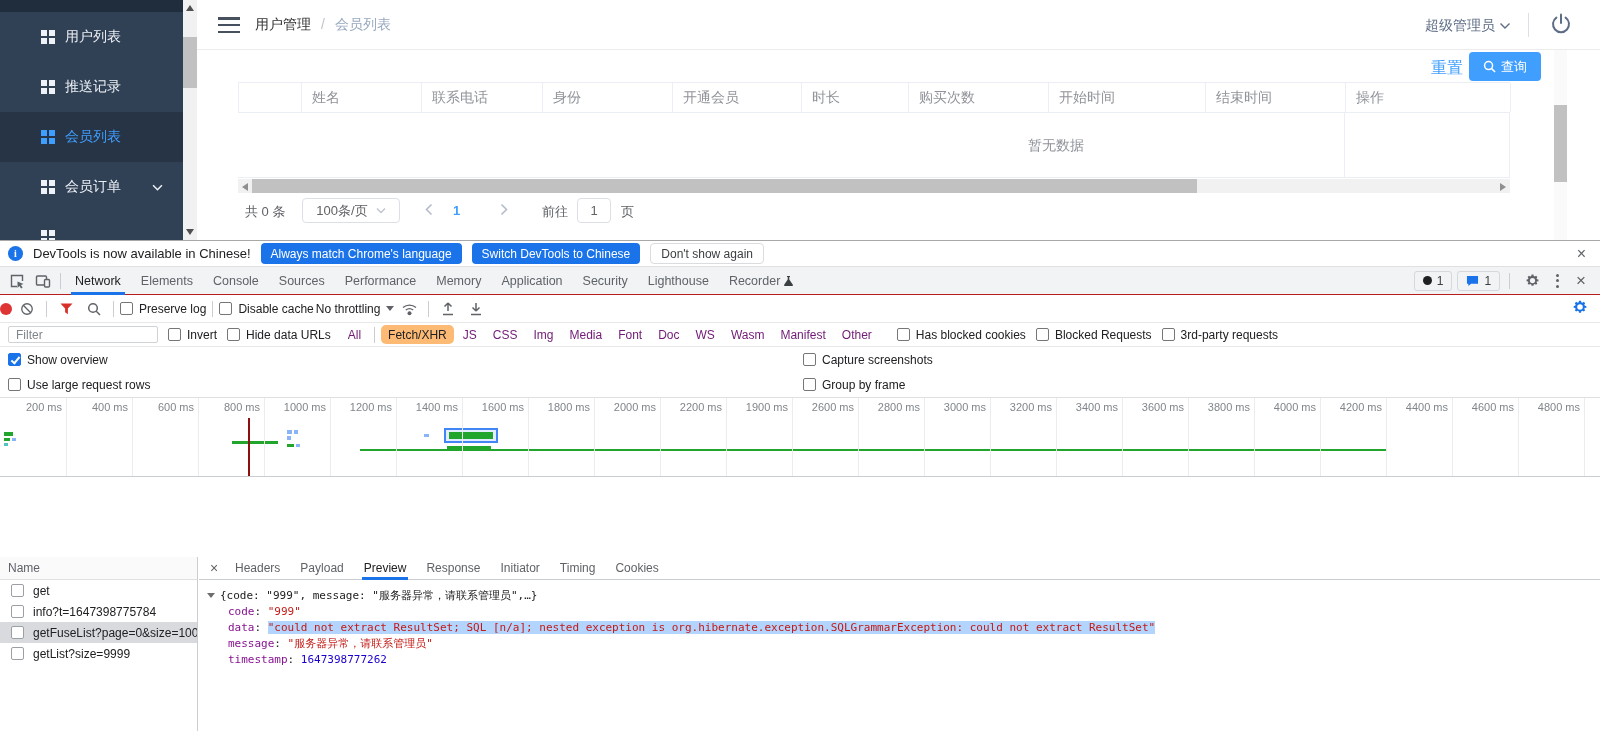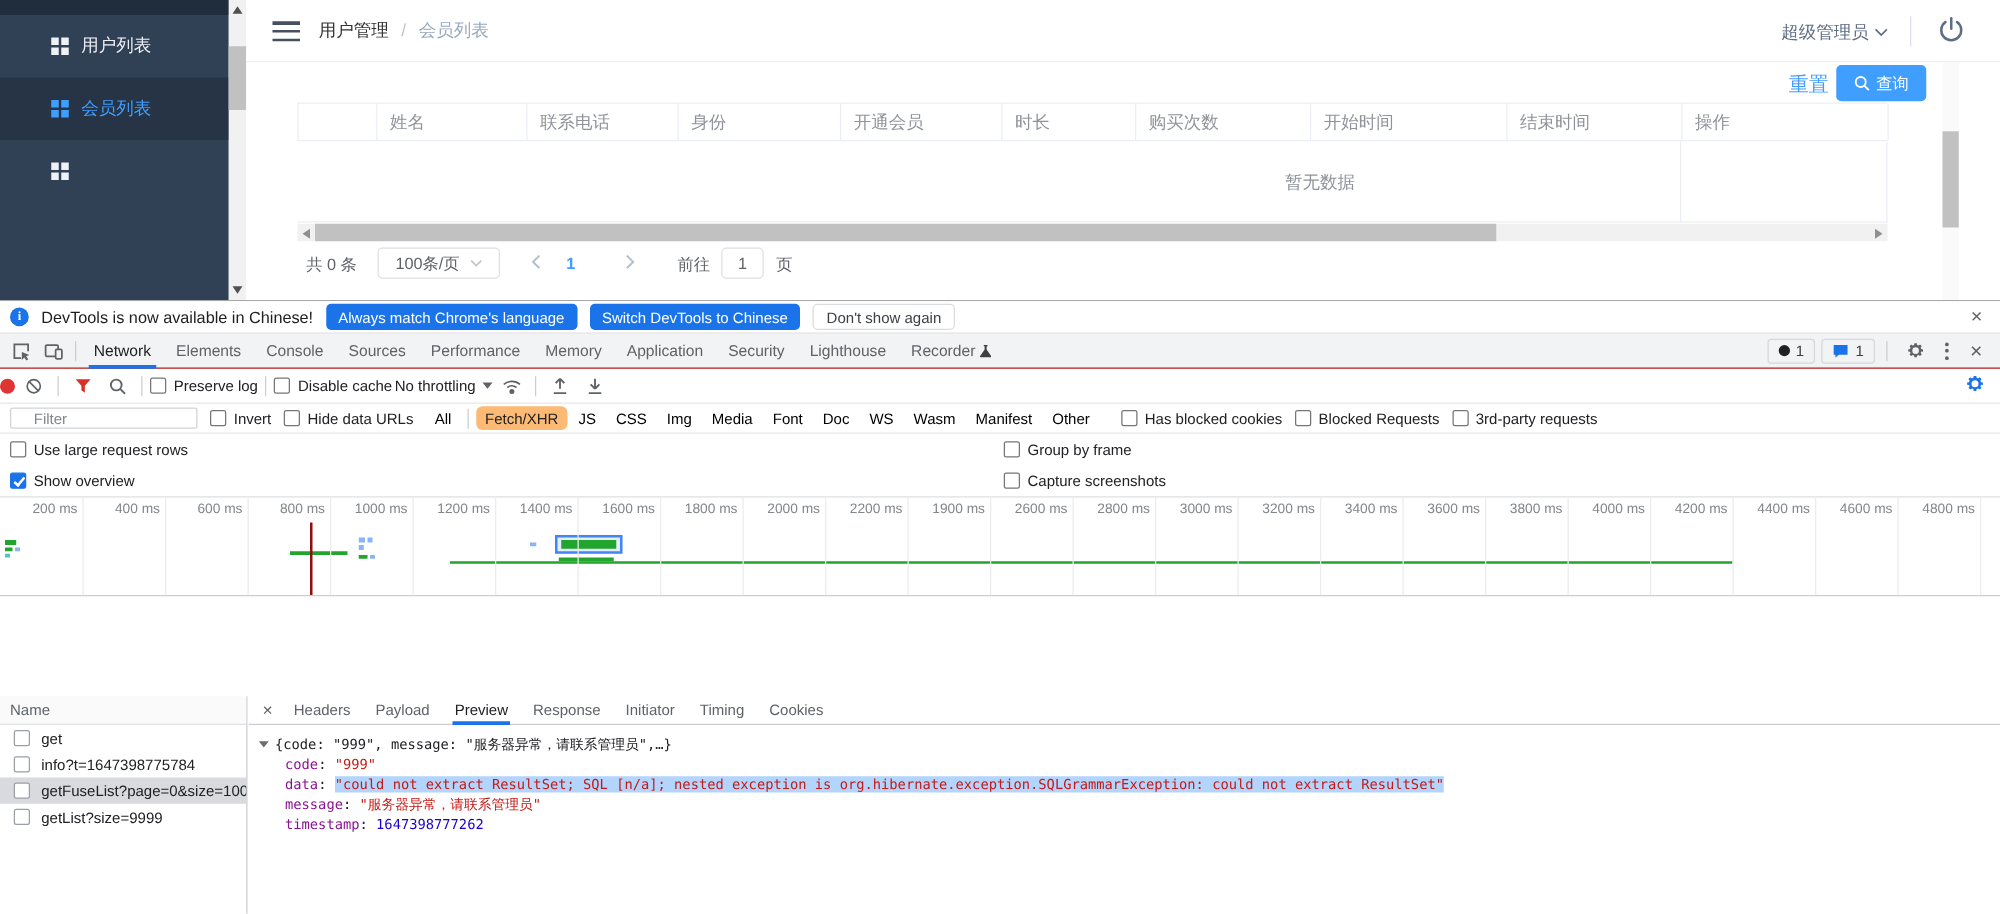--- a/index.html
+++ b/index.html
@@ -90,24 +90,24 @@
 .cb{width:13px;height:13px;border:1px solid #767676;border-radius:2px;background:#fff;display:inline-block;flex:none;cursor:pointer;position:relative}
 .cb.checked{background:#1a73e8;border-color:#1a73e8}
 .cb.checked::after{content:"";position:absolute;left:4px;top:1px;width:3px;height:7px;border:solid #fff;border-width:0 2px 2px 0;transform:rotate(40deg)}
 .cb-item{display:flex;align-items:center;gap:6px;white-space:nowrap;color:#202124}
 .throttle{display:flex;align-items:center;gap:6px;cursor:pointer}
 .caret{width:0;height:0;border-left:4px solid transparent;border-right:4px solid transparent;border-top:5px solid #5f6368}
 .nt-spacer{flex:1}
 .nt-gear{margin-right:12px;cursor:pointer}
 
 .filterbar{height:24px;display:flex;align-items:center;border-bottom:1px solid #e8e8e8;padding-left:8px;gap:10px}
-.filter-input{width:150px;height:17px;border:1px solid #d0d3d6;border-radius:2px;font-size:12px;padding:0 18px;color:#202124;font-family:inherit}
+.filter-input{width:150px;height:17px;border:1px solid #d0d3d6;border-radius:2px;font-size:12px;padding:0 7px;color:#202124;font-family:inherit}
 .filter-input::placeholder{color:#80868b}
 .chips{display:flex;align-items:center;gap:2px}
-.chip{padding:2.5px 7px;border-radius:5px;color:#000000;cursor:pointer;white-space:nowrap}
+.chip{padding:2.5px 7px;border-radius:5px;color:#701a75;cursor:pointer;white-space:nowrap}
 .chip.selected{background:#fdba74;color:#202124}
 .more-filters{display:flex;align-items:center;gap:10px;margin-left:8px}
 
 .optrow{height:25px;display:flex;align-items:center;padding-left:8px;position:relative}
 .opt-right{position:absolute;left:803px;top:0;height:25px;display:flex;align-items:center}
 
 .overview{height:80px;position:relative;border-top:1px solid #e0e0e0;border-bottom:1px solid #cacdd1;background:#fff;overflow:hidden;cursor:col-resize}
 .ov-grid{position:absolute;top:0;bottom:0;width:1px;background:#ececec}
 .ov-tick{position:absolute;top:3px;width:60px;text-align:right;font-size:11px;color:#80868b;white-space:nowrap}
 .mark{position:absolute}
@@ -143,23 +143,34 @@
 <body>
 
 <section class="admin">
   <aside class="sidebar">
     <div class="sidebar-strip"></div>
     <nav id="sidebar-items">
         <div class="side-item">
           <span class="grid-icon"></span>
           <span class="side-label">用户列表</span>
         </div>
+        <div class="side-item">
+          <span class="grid-icon"></span>
+          <span class="side-label">推送记录</span>
+        </div>
         <div class="side-item active">
           <span class="grid-icon"></span>
           <span class="side-label">会员列表</span>
+        </div>
+        <div class="side-item">
+          <span class="grid-icon"></span>
+          <span class="side-label">会员订单</span>
+          <svg class="side-chevron" width="11" height="7" viewBox="0 0 10 6">
+            <path d="M1 1l4 4 4-4" fill="none" stroke="currentColor" stroke-width="1.4"></path>
+          </svg>
         </div>
         <div class="side-item">
           <span class="grid-icon"></span>
           <span class="side-label"></span>
         </div>
       </nav>
   </aside>
 
   <div class="vscroll-left">
     <div class="sb-arrow up"></div>
@@ -452,39 +463,39 @@
         </span>
         <span class="cb-item">
           <span class="cb"></span>
           <span>3rd-party requests</span>
         </span>
       </span>
   </div>
 
   <div class="optrow">
     <span class="cb-item">
+      <span class="cb checked"></span>
+      <span>Show overview</span>
+    </span>
+    <span class="opt-right">
+      <span class="cb-item">
+        <span class="cb"></span>
+        <span>Capture screenshots</span>
+      </span>
+    </span>
+  </div>
+  <div class="optrow">
+    <span class="cb-item">
       <span class="cb"></span>
       <span>Use large request rows</span>
     </span>
     <span class="opt-right">
       <span class="cb-item">
         <span class="cb"></span>
         <span>Group by frame</span>
-      </span>
-    </span>
-  </div>
-  <div class="optrow">
-    <span class="cb-item">
-      <span class="cb checked"></span>
-      <span>Show overview</span>
-    </span>
-    <span class="opt-right">
-      <span class="cb-item">
-        <span class="cb"></span>
-        <span>Capture screenshots</span>
       </span>
     </span>
   </div>
 
   <div class="overview" id="overview">
 
     <div class="mark g" style="left:4px;top:34px;width:9px;height:4px"></div>
     <div class="mark g" style="left:4px;top:40px;width:6px;height:3px"></div>
     <div class="mark lb" style="left:12px;top:40px;width:4px;height:3px"></div>
     <div class="mark tl" style="left:4px;top:45px;width:4px;height:3px"></div>

